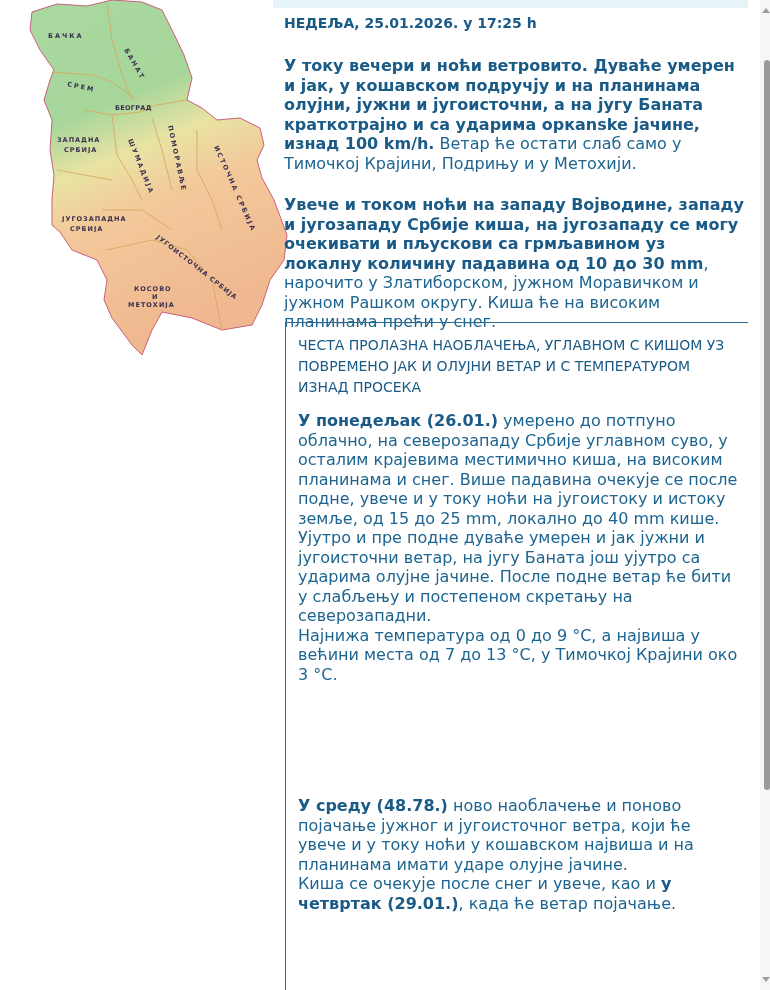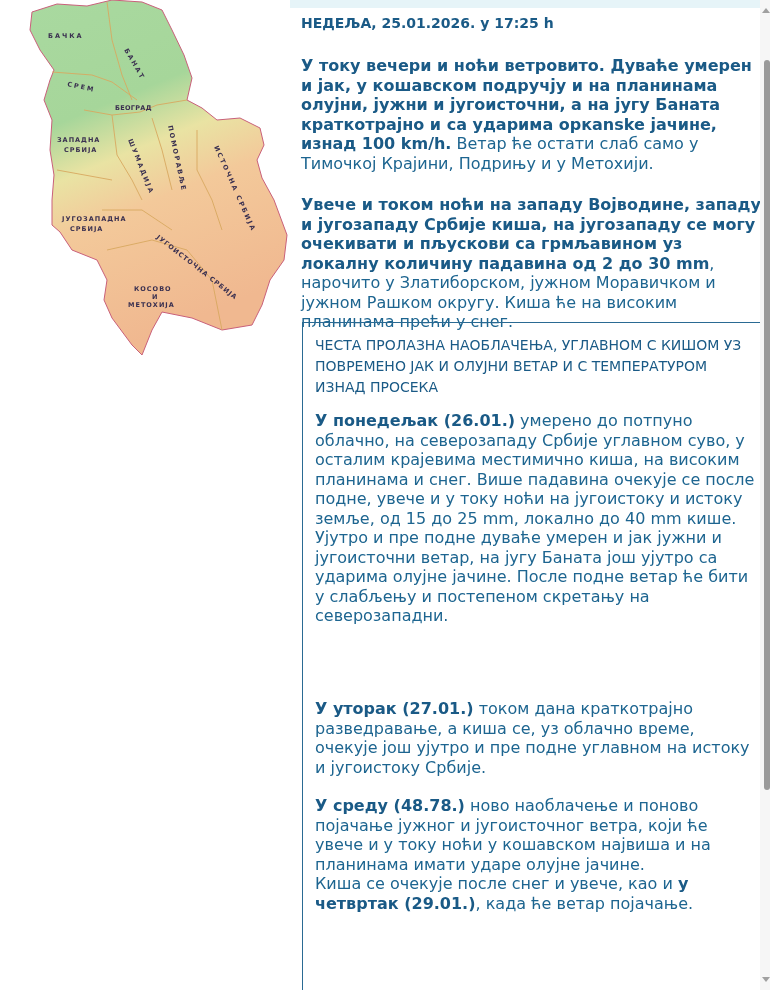--- a/index.html
+++ b/index.html
@@ -7,21 +7,21 @@
       width: 770px; height: 990px; overflow: hidden; background: #ffffff;
       position: relative;
       font-family: "DejaVu Sans", "Liberation Sans", sans-serif;
     }
     .map-wrap { position: absolute; left: 12px; top: 0; width: 290px; height: 370px; }
     .map-wrap svg { display: block; }
     .map-label {
       font-family: "DejaVu Sans", sans-serif; font-size: 6.5px; font-weight: bold;
       fill: #3a3050; letter-spacing: 2px;
     }
-    .panel { position: absolute; left: 290px; top: 0; width: 475px; height: 990px; }
+    .panel { position: absolute; left: 273px; top: 0; width: 475px; height: 990px; }
     .topbar { position: absolute; left: 0; top: 0; width: 475px; height: 8px; background: #e6f4f8; }
     .scroll-track { position: absolute; left: 760px; top: 0; width: 10px; height: 990px; background: #f6f6f6; }
     .scroll-thumb { position: absolute; left: 764px; top: 60px; width: 6px; height: 730px; background: #9a9a9a; border-radius: 3px; }
     .scroll-arrow-up { position: absolute; left: 762px; top: 8px; width: 0; height: 0;
       border-left: 4px solid transparent; border-right: 4px solid transparent; border-bottom: 5px solid #a0a0a0; }
     .scroll-arrow-down { position: absolute; left: 762px; top: 977px; width: 0; height: 0;
       border-left: 4px solid transparent; border-right: 4px solid transparent; border-top: 5px solid #a0a0a0; }
     .txt { color: #1d6590; font-size: 16px; line-height: 19.5px; }
     .bold { font-weight: bold; color: #1a5a86; }
     .date-header { position: absolute; left: 11px; top: 15px; width: 460px; font-size: 14px; font-weight: bold; color: #1a5a86; }
@@ -73,33 +73,31 @@
 
 <div class="panel">
   <div class="topbar"></div>
   <div class="date-header">НЕДЕЉА, 25.01.2026. у 17:25 h</div>
 
   <div class="txt p1">
     <span class="bold">У току вечери и ноћи ветровито. Дуваће умерен и јак, у кошавском подручју и на планинама олујни, јужни и југоисточни, а на југу Баната краткотрајно и са ударима оркanske јачине, изнад 100 km/h.</span><span> Ветар ће остати слаб само у Тимочкој Крајини, Подрињу и у Метохији.</span>
   </div>
 
   <div class="txt p2">
-    <span class="bold">Увече и током ноћи на западу Војводине, западу и југозападу Србије киша, на југозападу се могу очекивати и пљускови са грмљавином уз локалну количину падавина од 2 до 30 mm</span><span>, нарочито у Златиборском, јужном Моравичком и јужном Рашком округу. Киша ће на високим планинама прећи у снег.</span>
+    <span class="bold">Увече и током ноћи на западу Војводине, западу и југозападу Србије киша, на југозападу се могу очекивати и пљускови са грмљавином уз локалну количину падавина од 10 до 30 mm</span><span>, нарочито у Златиборском, јужном Моравичком и јужном Рашком округу. Киша ће на високим планинама прећи у снег.</span>
   </div>
 
   <div class="box">
     <div class="box-title">ЧЕСТА ПРОЛАЗНА НАОБЛАЧЕЊА, УГЛАВНОМ С КИШОМ УЗ ПОВРЕМЕНО ЈАК И ОЛУЈНИ ВЕТАР И С ТЕМПЕРАТУРОМ ИЗНАД ПРОСЕКА</div>
 
     <div class="txt box-p" style="top:88px">
       <span class="bold">У понедељак (26.01.)</span><span> умерено до потпуно облачно, на северозападу Србије углавном суво, у осталим крајевима местимично киша, на високим планинама и снег. Више падавина очекује се после подне, увече и у току ноћи на југоистоку и истоку земље, од 15 до 25 mm, локално до 40 mm кише. Ујутро и пре подне дуваће умерен и јак јужни и југоисточни ветар, на југу Баната још ујутро са ударима олујне јачине. После подне ветар ће бити у слабљењу и постепеном скретању на северозападни.</span><br>
+      <span>Најнижа температура од 0 до 9 °C, а највиша у већини места од 7 до 13 °C, у Тимочкој Крајини око 3 °C.</span>
     </div>
 
-    <div class="txt box-p" style="top:376px">
-      <span class="bold">У уторак (27.01.)</span><span> током дана краткотрајно разведравање, а киша се, уз облачно време, очекује још ујутро и пре подне углавном на истоку и југоистоку Србије.</span>
-    </div>
 
     <div class="txt box-p" style="top:473px">
       <span class="bold">У среду (48.78.)</span><span> ново наоблачење и поново појачање јужног и југоисточног ветра, који ће увече и у току ноћи у кошавском највиша и на планинама имати ударе олујне јачине.</span><br>
       <span>Киша се очекује после снег и увече, као и </span><span class="bold">у четвртак (29.01.)</span><span>, када ће ветар појачање.</span>
     </div>
 
   </div>
 </div>
 
 <div class="scroll-track"></div>

